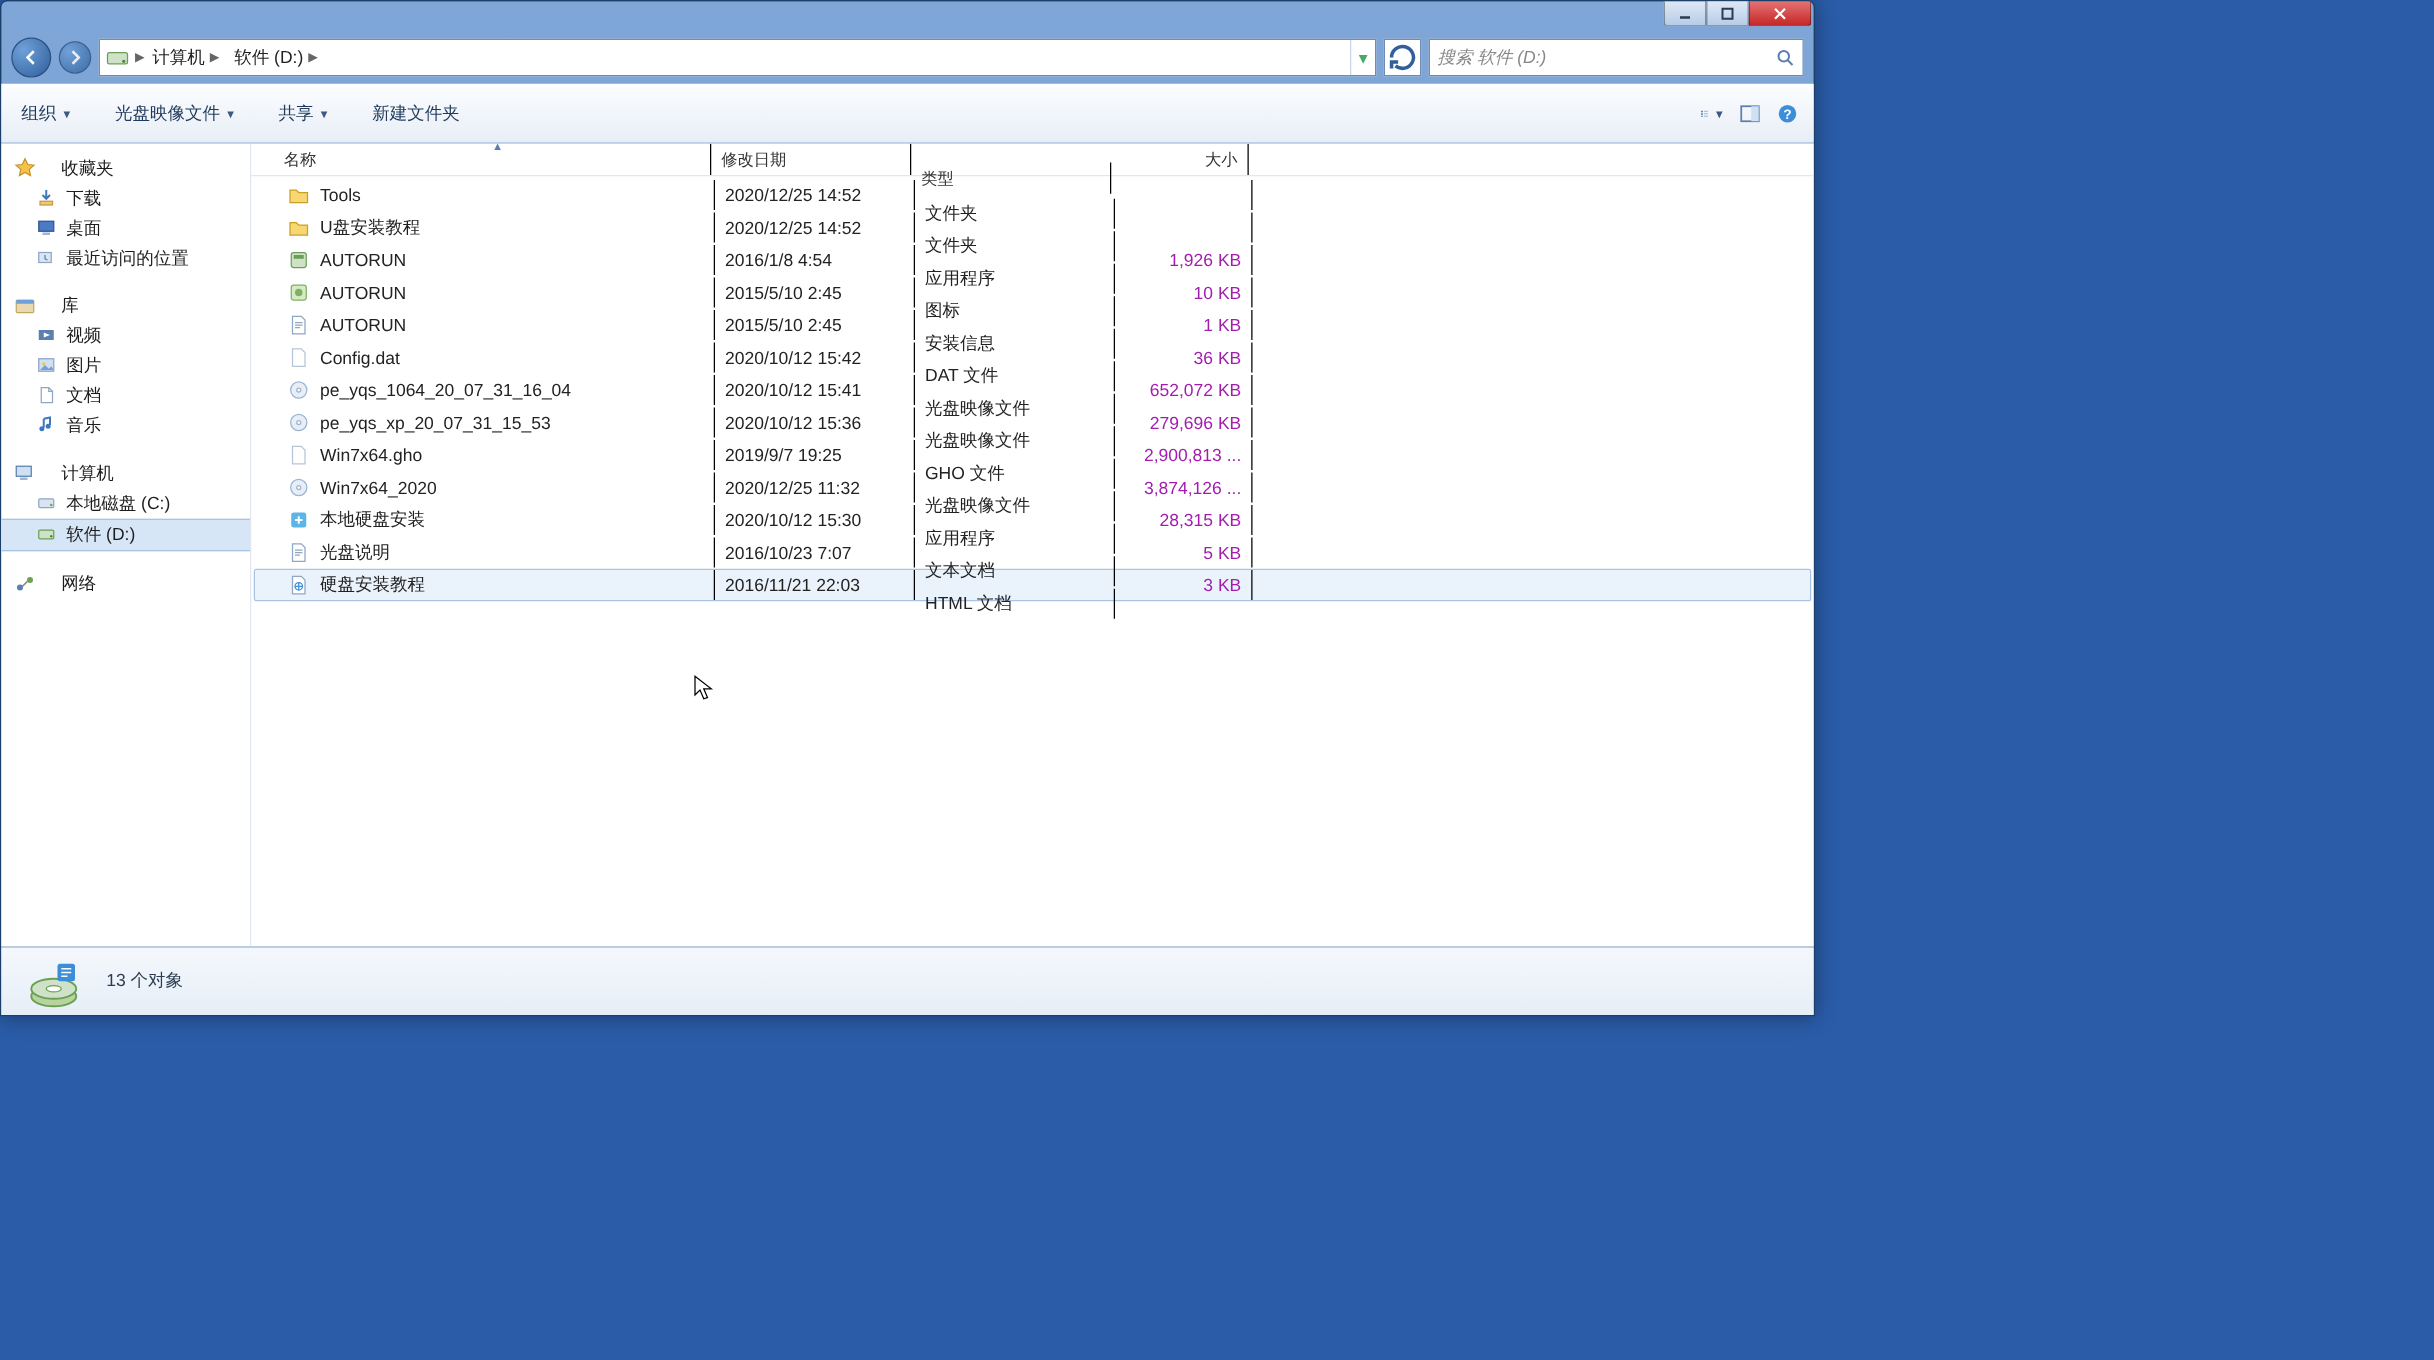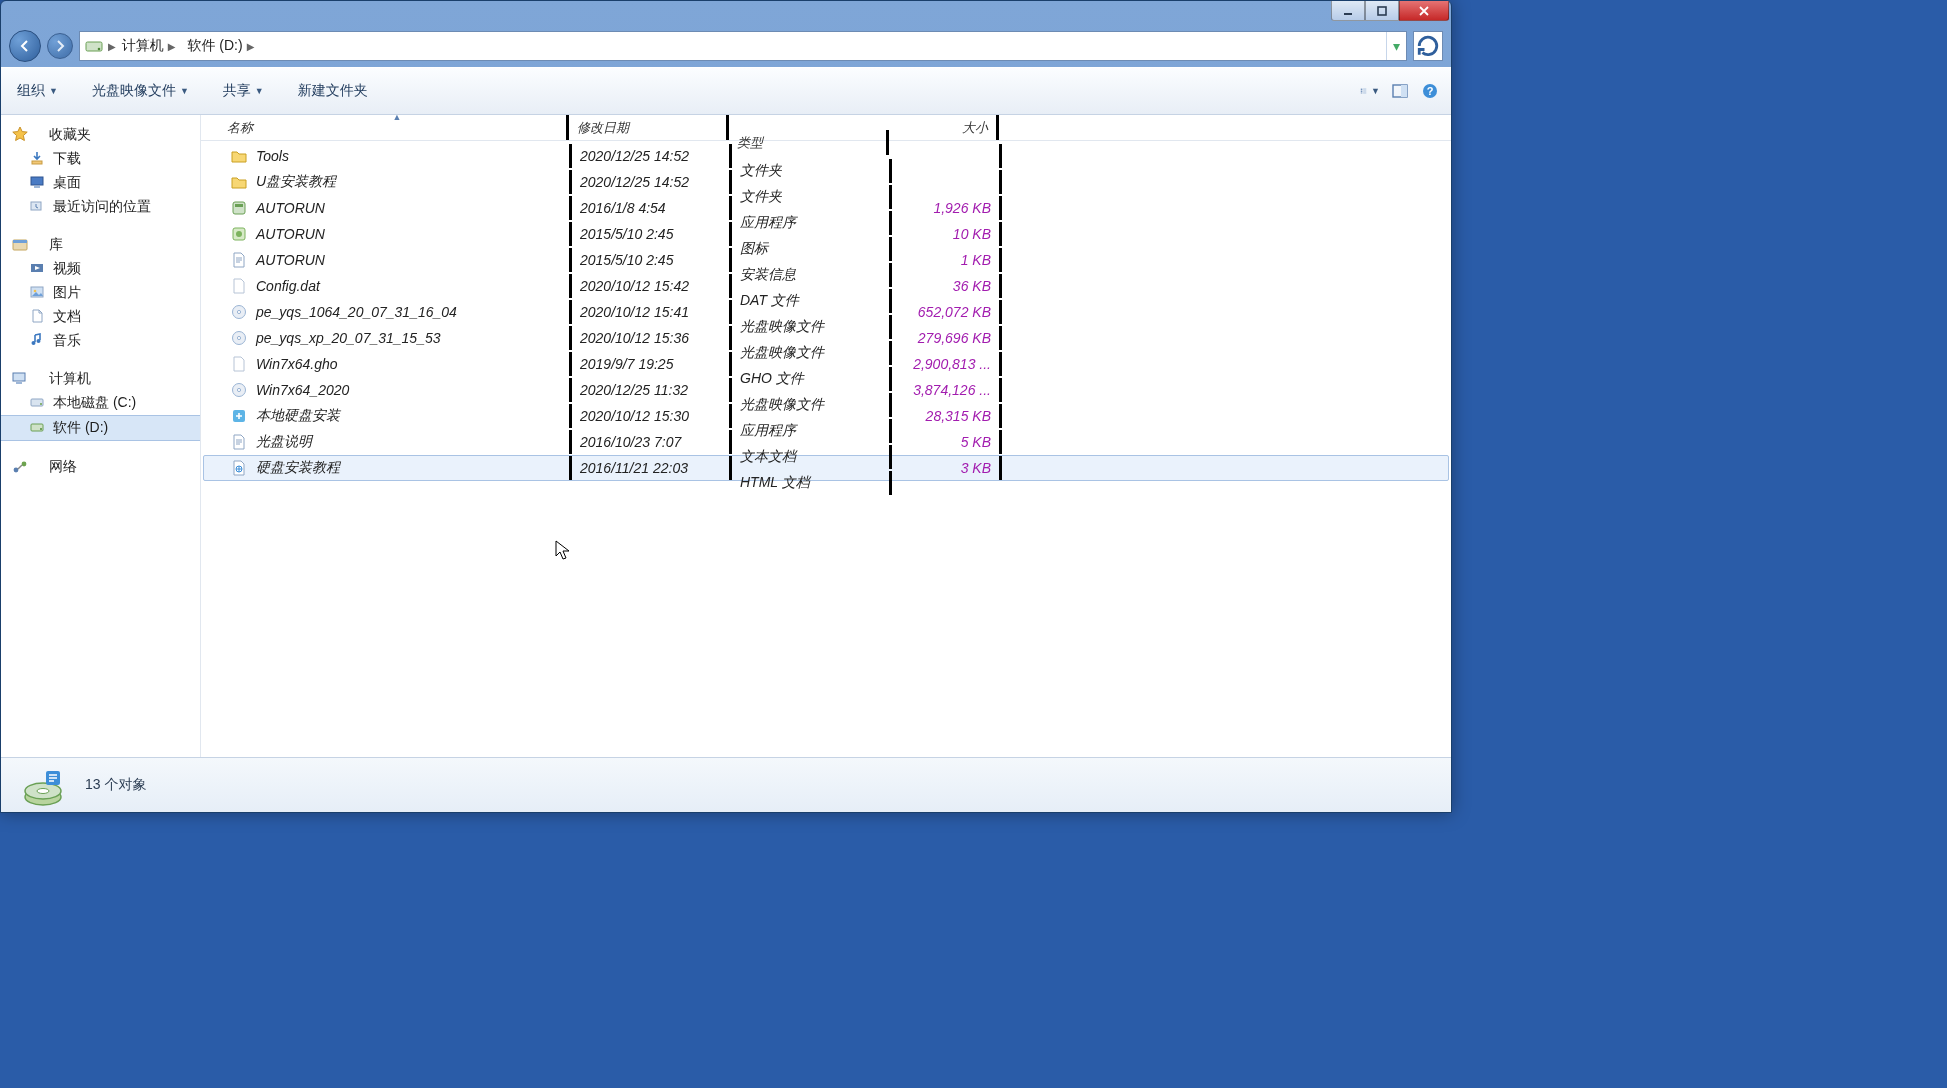--- a/index.html
+++ b/index.html
@@ -111,21 +111,21 @@
 .sitem.selected{background:#d7e6f7;border:1px solid #a9c3e4;border-left:none;border-right:none;}
 .sicon16{width:16px;height:16px;display:inline-flex;align-items:center;justify-content:center;}
 
 
 .filearea{flex:1;display:flex;flex-direction:column;}
 .colhead{
   height:26px;border-bottom:1px solid #e1e7ef;
   display:flex;align-items:center;font-size:13px;color:#333;
   padding-left:18px;
 }
-.col{border-right:3px solid #000000;height:100%;display:flex;align-items:center;padding:0 8px;font-style:italic;}
+.col{border-right:1px solid #000000;height:100%;display:flex;align-items:center;padding:0 8px;}
 .c-name{width:350px;position:relative;}
 .c-date{width:160px;}
 .c-type{width:160px;margin-top:30px;}
 .c-size{width:110px;justify-content:flex-end;}
 .sortind{position:absolute;left:50%;top:-3px;font-size:9px;color:#5a7fb0;}
 
 .filelist{flex:1;overflow:auto;padding:2px 0;}
 .row{
   display:flex;align-items:center;height:26px;font-size:14px;color:#222;
   padding-left:18px;border:1px solid transparent;border-radius:2px;margin:0 2px;
@@ -211,20 +211,29 @@
       <span class="addrdrop">▾</span>
     </div>
 
     <div class="refresh">
       <svg viewBox="0 0 16 16">
           <path d="M3 8a5 5 0 1 1 1.8 3.8" fill="none" stroke="#2f5f9c" stroke-width="1.6"></path>
           <path d="M3 13v-3h3" fill="none" stroke="#2f5f9c" stroke-width="1.6"></path>
         </svg>
     </div>
 
+    <div class="searchbox">
+      <span>搜索 软件 (D:)</span>
+      <span class="sicon">
+        <svg width="16" height="16" viewBox="0 0 16 16">
+            <circle cx="7" cy="7" r="4.2" fill="none" stroke="#5a7fb0" stroke-width="1.6"></circle>
+            <line x1="10.2" y1="10.2" x2="14" y2="14" stroke="#5a7fb0" stroke-width="1.6"></line>
+          </svg>
+      </span>
+    </div>
   </div>
 
   <div class="toolbar">
     <div class="tbitem">
       <span>组织</span>
       <span class="tbarrow">▼</span>
     </div>
     <div class="tbitem">
       <span>光盘映像文件</span>
       <span class="tbarrow">▼</span>

